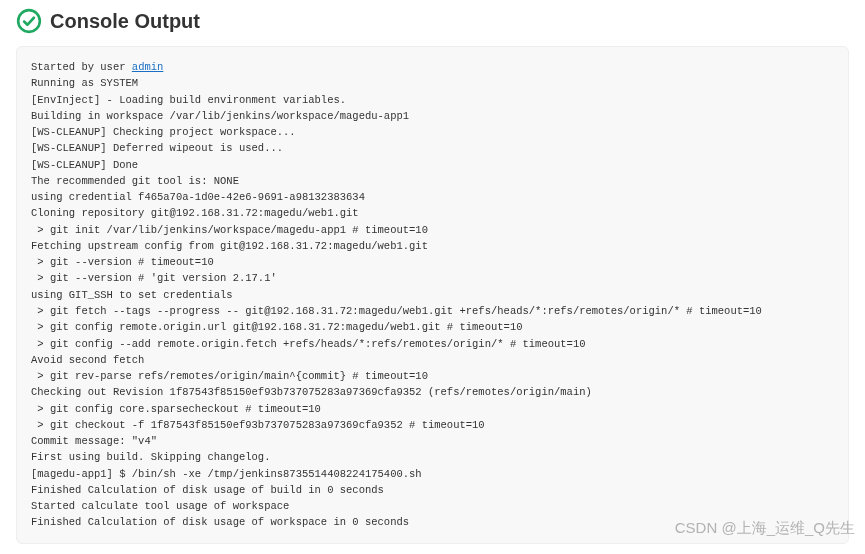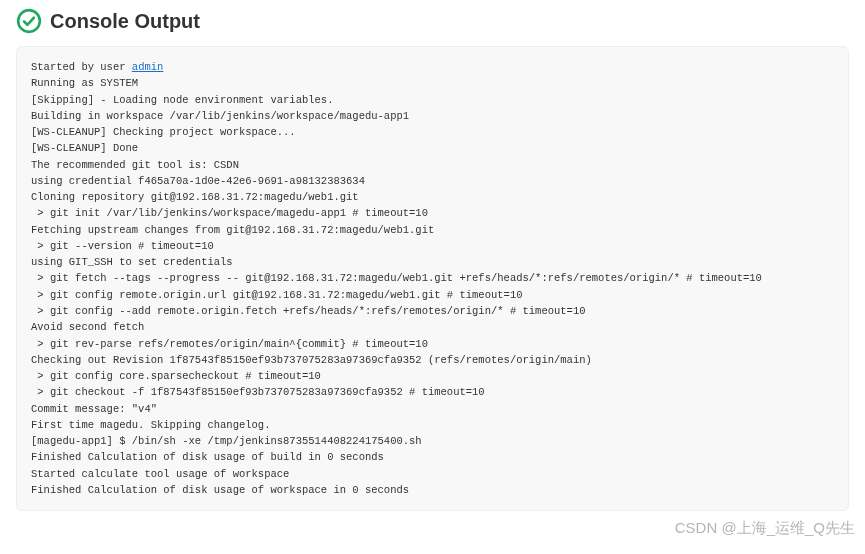--- a/index.html
+++ b/index.html
@@ -65,41 +65,43 @@
       <path d="M7.5 12.5 L10.5 15.5 L16.5 9" fill="none" stroke="#1ea860" stroke-width="2.4" stroke-linecap="round" stroke-linejoin="round"></path>
     </svg>
   </span>
   <h1 class="title">Console Output</h1>
 </div>
 
 <div class="console-box">
   <div id="console-lines">
       <div class="console-line">Started by user <a class="link" href="#">admin</a></div>
       <div class="console-line">Running as SYSTEM</div>
-      <div class="console-line">[Skipping] - Loading node environment variables.</div>
+      <div class="console-line">[EnvInject] - Loading build environment variables.</div>
       <div class="console-line">Building in workspace /var/lib/jenkins/workspace/magedu-app1</div>
       <div class="console-line">[WS-CLEANUP] Checking project workspace...</div>
+      <div class="console-line">[WS-CLEANUP] Deferred wipeout is used...</div>
       <div class="console-line">[WS-CLEANUP] Done</div>
-      <div class="console-line">The recommended git tool is: CSDN</div>
+      <div class="console-line">The recommended git tool is: NONE</div>
       <div class="console-line">using credential f465a70a-1d0e-42e6-9691-a98132383634</div>
       <div class="console-line">Cloning repository git@192.168.31.72:magedu/web1.git</div>
       <div class="console-line"> &gt; git init /var/lib/jenkins/workspace/magedu-app1 # timeout=10</div>
-      <div class="console-line">Fetching upstream changes from git@192.168.31.72:magedu/web1.git</div>
+      <div class="console-line">Fetching upstream config from git@192.168.31.72:magedu/web1.git</div>
       <div class="console-line"> &gt; git --version # timeout=10</div>
+      <div class="console-line"> &gt; git --version # 'git version 2.17.1'</div>
       <div class="console-line">using GIT_SSH to set credentials </div>
       <div class="console-line"> &gt; git fetch --tags --progress -- git@192.168.31.72:magedu/web1.git +refs/heads/*:refs/remotes/origin/* # timeout=10</div>
       <div class="console-line"> &gt; git config remote.origin.url git@192.168.31.72:magedu/web1.git # timeout=10</div>
       <div class="console-line"> &gt; git config --add remote.origin.fetch +refs/heads/*:refs/remotes/origin/* # timeout=10</div>
       <div class="console-line">Avoid second fetch</div>
       <div class="console-line"> &gt; git rev-parse refs/remotes/origin/main^{commit} # timeout=10</div>
       <div class="console-line">Checking out Revision 1f87543f85150ef93b737075283a97369cfa9352 (refs/remotes/origin/main)</div>
       <div class="console-line"> &gt; git config core.sparsecheckout # timeout=10</div>
       <div class="console-line"> &gt; git checkout -f 1f87543f85150ef93b737075283a97369cfa9352 # timeout=10</div>
       <div class="console-line">Commit message: "v4"</div>
-      <div class="console-line">First time magedu. Skipping changelog.</div>
+      <div class="console-line">First using build. Skipping changelog.</div>
       <div class="console-line">[magedu-app1] $ /bin/sh -xe /tmp/jenkins8735514408224175400.sh</div>
       <div class="console-line">Finished Calculation of disk usage of build in 0 seconds</div>
       <div class="console-line">Started calculate tool usage of workspace</div>
       <div class="console-line">Finished Calculation of disk usage of workspace in 0 seconds</div>
     </div>
 </div>
 
 <div class="watermark">CSDN @上海_运维_Q先生</div>
 
 </body></html>

